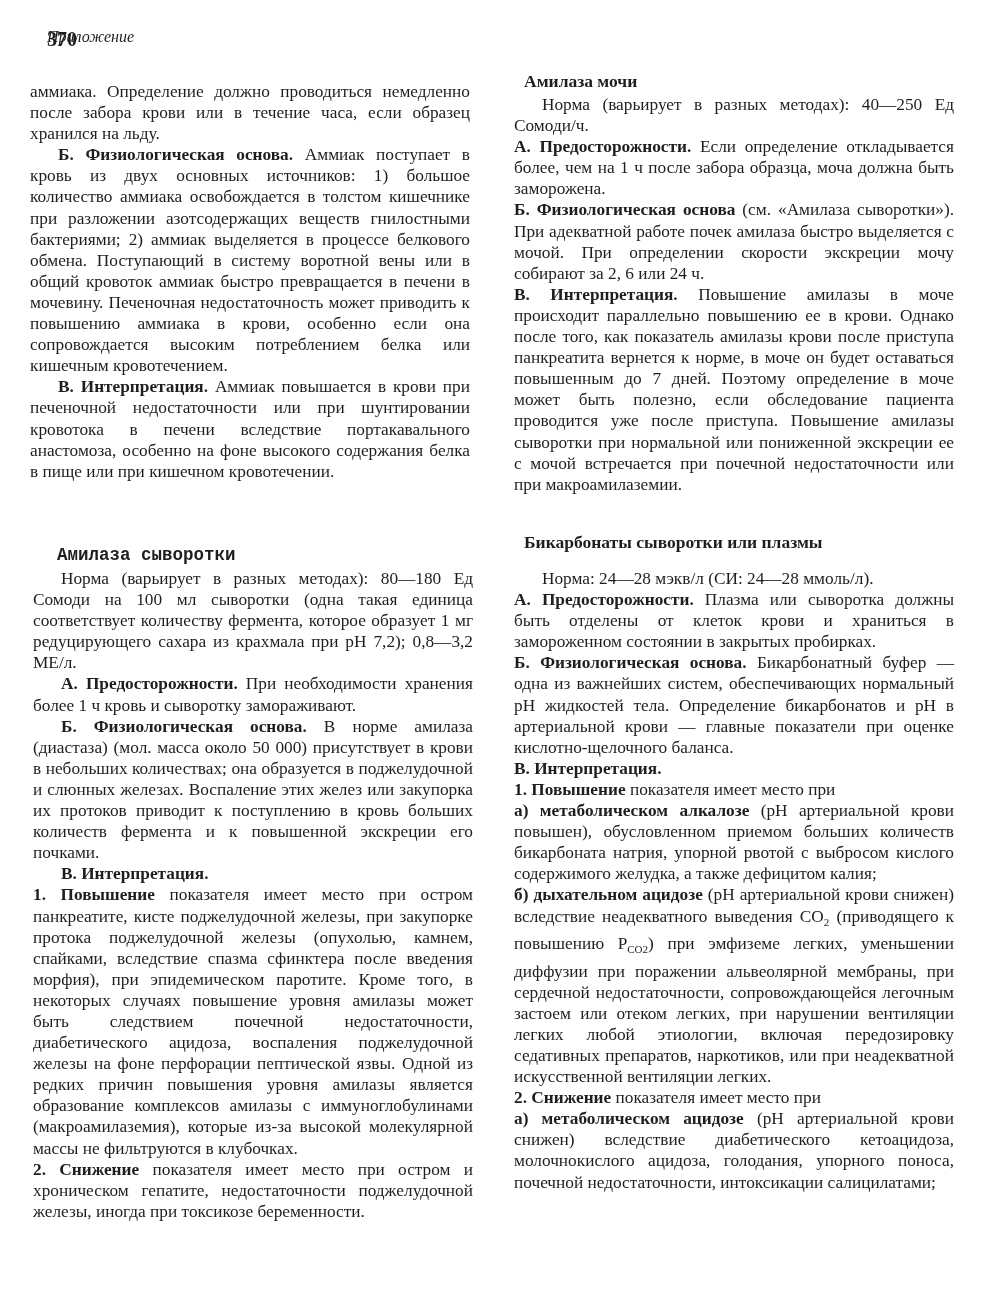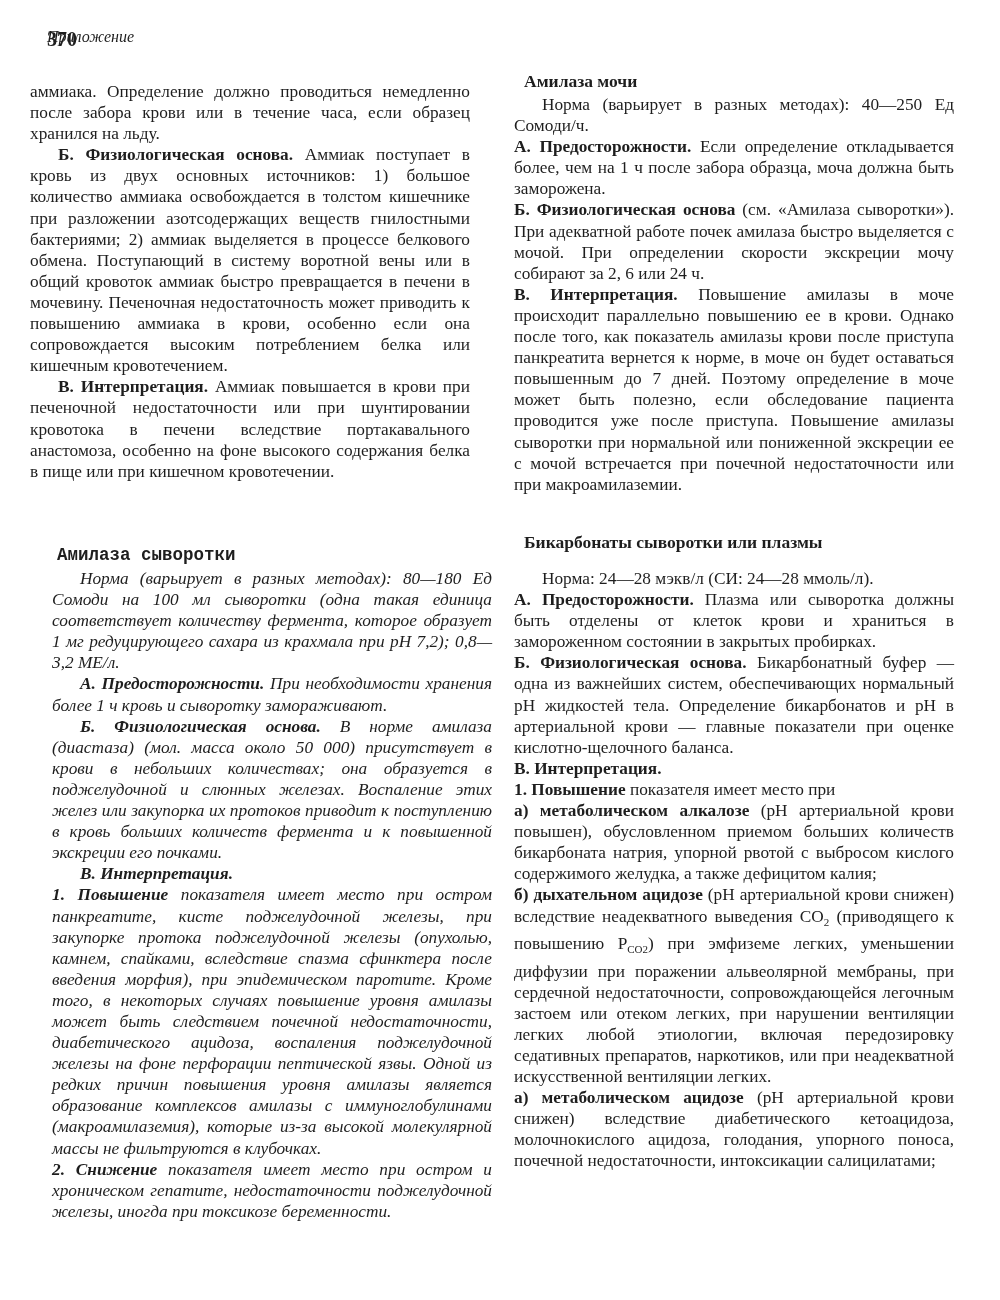--- a/index.html
+++ b/index.html
@@ -12,21 +12,21 @@
   .page-number { position: absolute; left: 0; top: 0; font-size: 20px; font-weight: bold; }
   .section-label { position: absolute; left: 0; right: 0; top: 0; text-align: left; font-style: italic; font-size: 16px; }
   p { margin: 0; }
   p.indent { text-indent: 28px; }
   .b { font-weight: bold; }
   h2 { font-size: 17.5px; font-weight: bold; margin: 10px; line-height: 21px; }
   .h-serum { position: absolute; left: 47px; top: 535px; font-family: Liberation Mono, monospace; }
   .h-urine { position: absolute; left: 514px; top: 61px; }
   .h-bicarb { position: absolute; left: 514px; top: 522px; }
   .left-top { position: absolute; left: 30px; top: 58px; width: 440px; margin-top: 23px; }
-  .left-bottom { position: absolute; left: 52px; top: 568px; width: 440px; font-style: italic; }
+  .left-bottom { position: absolute; left: 33px; top: 568px; width: 440px; }
   .right-top { position: absolute; left: 514px; top: 94px; width: 440px; }
   .right-bottom { position: absolute; left: 514px; top: 568px; width: 440px; }
   .blk { font-size: 17.3px; line-height: 21.1px; text-align: justify; hyphens: manual; }
   sub { font-size: 11px; }
 </style>
 </head>
 <body>
 
 <div class="running-head">
   <span class="page-number">370</span>
@@ -59,14 +59,15 @@
 
 <h2 class="h-bicarb">Бикарбонаты сыворотки или плазмы</h2>
 <div class="right-bottom blk">
   <p class="indent">Норма: 24—28 мэкв/л (СИ: 24—28 ммоль/л).</p>
   <p><span class="b">А. Предосторожности.</span><span> Плазма или сыворотка должны быть отделены от клеток крови и храниться в замороженном состоянии в закрытых пробирках.</span></p>
   <p><span class="b">Б. Физиологическая основа.</span><span> Бикарбонатный буфер — одна из важнейших систем, обеспечивающих нормальный pH жидкостей тела. Определение бикарбонатов и pH в артериальной крови — главные показатели при оценке кислотно-щелочного баланса.</span></p>
   <p class="b">В. Интерпретация.</p>
   <p><span class="b">1. Повышение</span><span> показателя имеет место при</span></p>
   <p><span class="b">а) метаболическом алкалозе</span><span> (pH артериальной крови повышен), обусловленном приемом больших количеств бикарбоната натрия, упорной рвотой с выбросом кислого содержимого желудка, а также дефицитом калия;</span></p>
   <p><span class="b">б) дыхательном ацидозе</span><span> (pH артериальной крови снижен) вследствие неадекватного выведения CO</span><sub>2</sub><span> (приводящего к повышению P</span><sub>CO2</sub><span>) при эмфиземе легких, уменьшении диффузии при поражении альвеолярной мембраны, при сердечной недостаточности, сопровождающейся легочным застоем или отеком легких, при нарушении вентиляции легких любой этиологии, включая передозировку седативных препаратов, наркотиков, или при неадекватной искусственной вентиляции легких.</span></p>
+  <p><span class="b">2. Снижение</span><span> показателя имеет место при</span></p>
   <p><span class="b">а) метаболическом ацидозе</span><span> (pH артериальной крови снижен) вследствие диабетического кетоацидоза, молочнокислого ацидоза, голодания, упорного поноса, почечной недостаточности, интоксикации салицилатами;</span></p>
 </div>
 
 </body></html>

